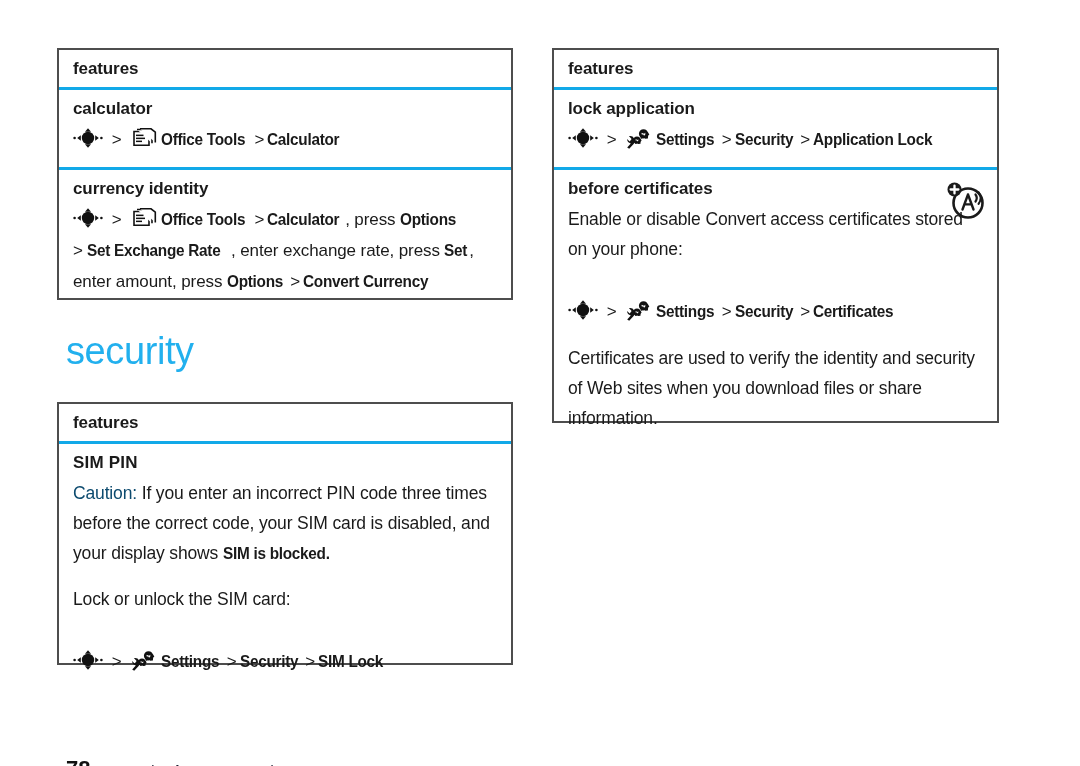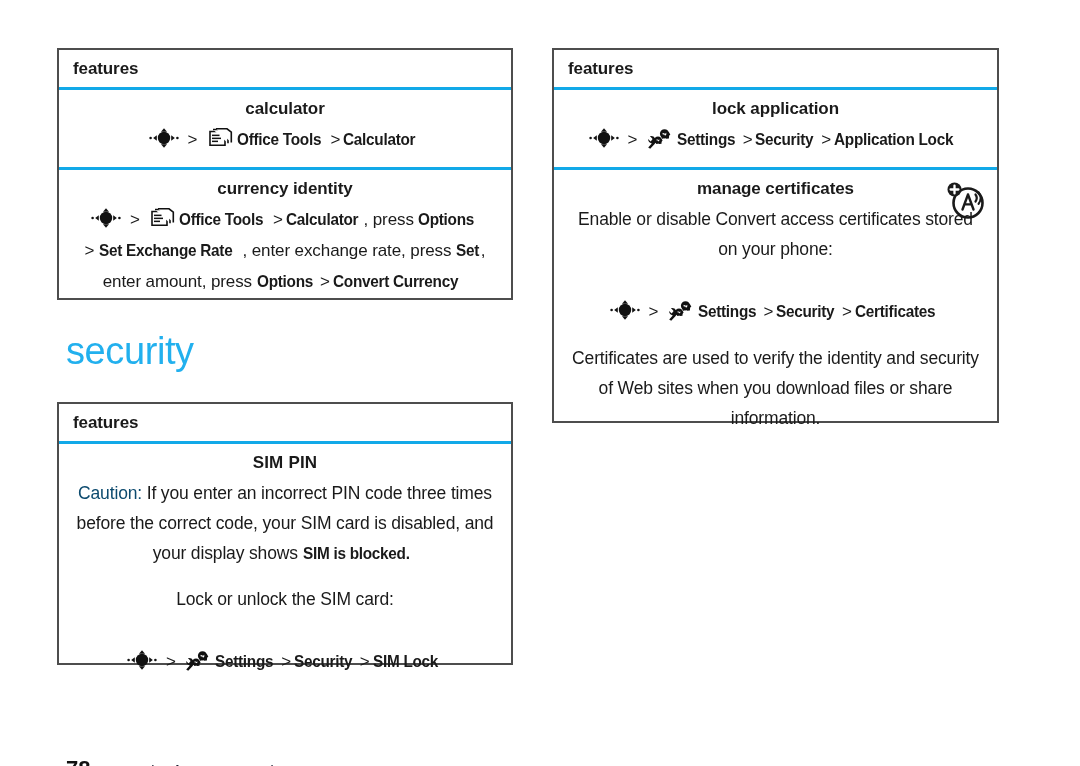--- a/index.html
+++ b/index.html
@@ -35,21 +35,20 @@
     font-size: 17px;
     font-weight: bold;
     letter-spacing: -0.1px;
     border-bottom: 3px solid #12a9e8;
     box-sizing: border-box;
   }
 
   .frow {
     padding: 9px 14px 12px 14px;
     box-sizing: border-box;
-    text-align: center;
   }
   .frow + .frow { border-top: 3px solid #12a9e8; }
 
   .ftitle {
     font-size: 17px;
     font-weight: bold;
     letter-spacing: -0.1px;
     margin: 0 0 5px 0;
   }
   .ftitle.caps { letter-spacing: 0.2px; }
@@ -309,21 +308,21 @@
           <path d="M14.5 15.7l-2.3.3-.8-1.4 1-1.7 2.2.8z"></path>
           <path d="M9.5 16l-1.3-2 .8-1.4 2-.2.8 2.1z"></path>
           <path d="M8.2 10.4a4.9 4.9 0 0 0-5.3-2.3L5.6 11 3.7 13.6 1 11a4.9 4.9 0 0 0 3.8 4.4L1.2 19.5l2 1.3 4.2-4.6a4.9 4.9 0 0 0 .8-5.8z"></path>
         </g>
           </svg>
       </span><span class="mi">Settings</span><span class="sep">&gt;</span><span class="mi">Security</span><span class="sep">&gt;</span><span class="mi">Application Lock</span>
     </div>
   </div>
 
   <div class="frow">
-    <div class="ftitle">manage certificates</div>
+    <div class="ftitle">before certificates</div>
 
     <p class="ptext">Enable or disable Convert access certificates stored on your phone:</p>
 
     <div class="path gap">
       <span class="ico ico-nav">
         <svg viewBox="0 0 30 22">
             <g fill="#111">
           <circle cx="15" cy="11" r="6.2"></circle>
           <path d="M15 1.2l3 3.6h-6z"></path>
               <path d="M15 20.8l3-3.6h-6z"></path>

